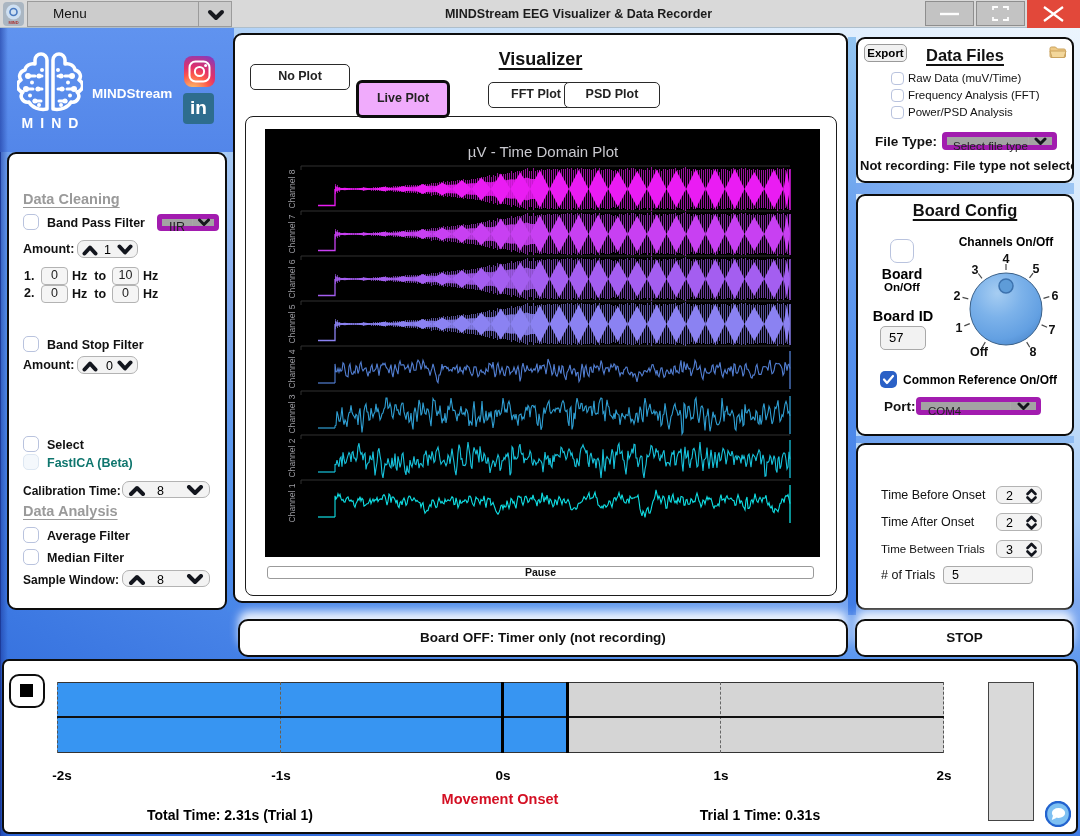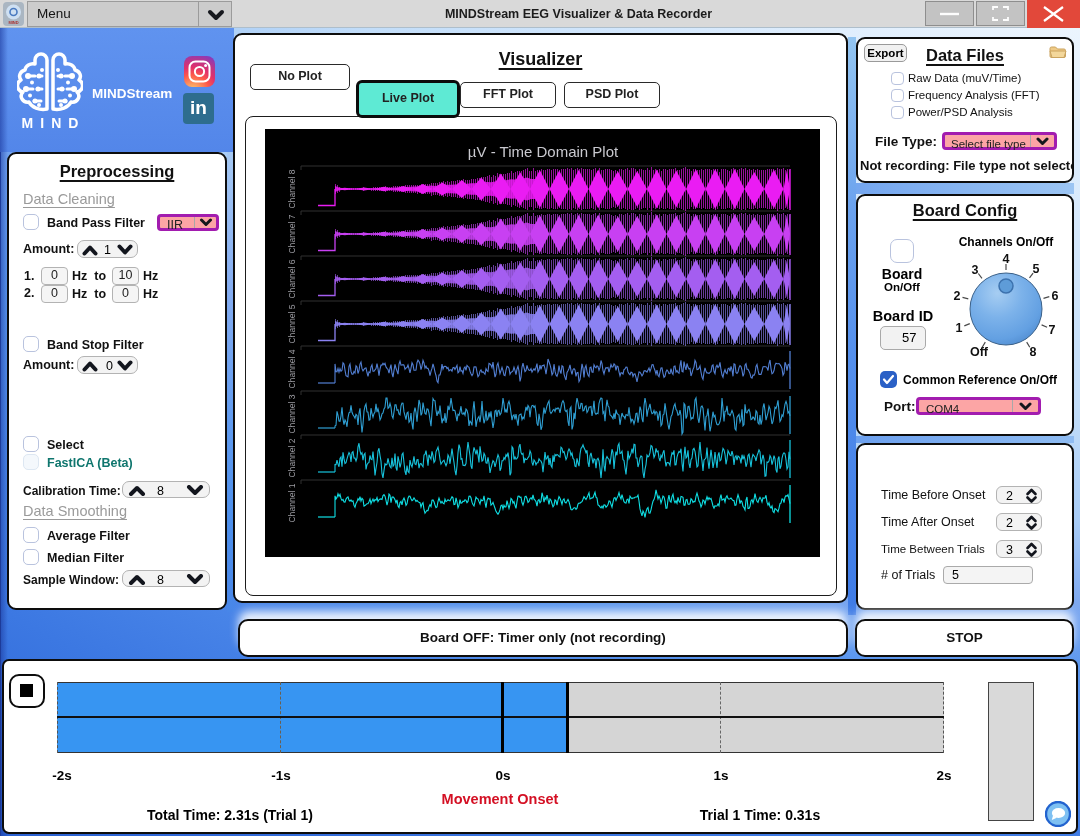--- a/index.html
+++ b/index.html
@@ -1,37 +1,37 @@
 <!DOCTYPE html>
 <html><head><meta charset="utf-8">
 <style>
 *{margin:0;padding:0;box-sizing:border-box;font-family:"Liberation Sans",sans-serif}
 html,body{width:1080px;height:836px;overflow:hidden}
 #app{position:relative;width:1080px;height:836px;background:#fff}
 .abs{position:absolute}
 
 .tbar{left:0;top:0;width:1080px;height:28px;background:#d9d9d9;border-bottom:1px solid #aebecb}
 .appico{left:3px;top:2px;width:21px;height:24px;background:#9aa3ad;border-radius:3px}
-.menubox{left:27px;top:1px;width:172px;height:26px;background:#ccc;border:1px solid #9b9b9b;color:#141414;font-size:13.5px;line-height:24px;padding-left:9px}
+.menubox{left:27px;top:1px;width:172px;height:26px;background:#ccc;border:1px solid #9b9b9b;color:#141414;font-size:13.5px;line-height:24px;padding-left:25px}
 .menuarr{left:198px;top:1px;width:34px;height:26px;background:#ccc;border:1px solid #9b9b9b;border-left:none}
 .wtitle{left:232px;top:0;width:693px;height:28px;text-align:center;line-height:28px;font-size:12.5px;font-weight:bold;color:#1c1c1c}
 .wbtn{top:1px;width:49px;height:25px;background:#c3c3c3;border:1px solid #8e8e8e}
 .wclose{left:1027px;top:0;width:53px;height:28px;background:#e2483a}
 
 .mainbg{left:0;top:28px;width:1080px;height:808px;background:radial-gradient(ellipse 2000px 1150px at 99% -3%,#eef6fe 0%,#d5e8fc 20%,#c2ddf9 35%,#a8ccf6 45%,#7fa9f0 52%,#5b97ef 58%,#4b87e9 66%,#3c78e2 75%,#2f68d8 85%,#2255c6 100%);border-left:1.5px solid #25479f}
 
 .panel{background:#fff;border:2px solid #0d0d0d;border-radius:9px}
 .h1{font-weight:bold;font-size:16.5px;color:#111;text-decoration:underline;text-decoration-thickness:2px;text-underline-offset:3px;text-decoration-skip-ink:none}
-.h2{font-weight:normal;font-size:14.5px;color:#9a9a9a;text-decoration:underline;text-underline-offset:3px;text-decoration-skip-ink:none}
+.h2{font-weight:bold;font-size:14.5px;color:#9a9a9a;text-decoration:underline;text-underline-offset:3px;text-decoration-skip-ink:none}
 .lb{font-weight:bold;font-size:12.5px;color:#111;white-space:nowrap}
 .lbs{font-weight:normal;font-size:12px;color:#111;white-space:nowrap}
 .cb{width:16px;height:16px;border:1.6px solid #b9c3de;border-radius:5px;background:#fff}
 .inp{background:#f5f5f5;border:1px solid #b3b3b3;border-radius:4px;text-align:center;font-size:12.5px;color:#222;line-height:15px}
 .spin{background:#f3f3f3;border:1px solid #b3b3b3;border-radius:7px}
-.dd{background:#fca5a5;border:3px solid #a21caf;border-radius:4px}
+.dd{background:#a3a3a3;border:5px solid #a21caf;border-radius:4px}
 .ddarr{position:absolute;right:0;top:0;bottom:0;border-left:1px solid #a8a8a8;display:flex;align-items:center;justify-content:center}
 .btn{background:#fff;border:2px solid #0d0d0d;border-radius:10px;text-align:center;font-weight:bold;font-size:13.5px;color:#111;box-shadow:0 -9px 10px -1px rgba(255,255,255,.88)}
 .tab{background:#fff;border:1.5px solid #2a2a2a;border-radius:5px;text-align:center;font-size:12.5px;font-weight:bold;color:#222}
 </style></head><body>
 <div id="app">
 <div class="abs mainbg"></div>
 
 <div class="abs tbar"></div>
 <div class="abs appico" style="background:#aab6c2;border-radius:4px"><svg width="21" height="24">
         <circle cx="10.5" cy="10" r="7.5" fill="#cfe0f2"></circle>
@@ -92,21 +92,20 @@
 <div class="abs" style="left:92px;top:86px;color:#fff;font-weight:bold;font-size:13.5px">MINDStream</div>
 <div class="abs" style="left:184px;top:56px;width:31px;height:31px;border-radius:8px;background:radial-gradient(circle at 28% 115%,#fdd374 0%,#fd5949 40%,#e1306c 58%,#c13584 72%,#8a3ab9 92%)">
 <svg width="31" height="31">
         <rect x="5.5" y="5.5" width="20" height="20" rx="6" fill="none" stroke="#fff" stroke-width="2"></rect>
         <circle cx="15.5" cy="15.5" r="4.6" fill="none" stroke="#fff" stroke-width="2"></circle>
         <circle cx="21.6" cy="9.5" r="1.5" fill="#fff"></circle>
       </svg></div>
 <div class="abs" style="left:183px;top:93px;width:31px;height:31px;border-radius:4px;background:#2e6d8e;color:#fff;font-weight:bold;font-size:19px;text-align:center;line-height:29px">in</div>
 
 <div class="abs panel" style="left:7px;top:152px;width:220px;height:458px"></div>
-<div class="abs h1" style="left:7px;top:162px;width:220px;text-align:center">Preprocessing</div>
 <div class="abs h2" style="left:23px;top:191px">Data Cleaning</div>
 <div class="abs cb" style="left:23px;top:214px"></div>
 <div class="abs lb" style="left:47px;top:216px">Band Pass Filter</div>
 <div class="abs dd" style="left:157px;top:214px;width:62px;height:17px">
       <span style="position:absolute;left:7px;top:1px;font-size:12.5px;color:#222">IIR</span>
       <span class="ddarr" style="width:22px">
         <svg width="14" height="9">
           <path d="M2.5 2l4.5 4.5L11.5 2" fill="none" stroke="#14161c" stroke-width="3" stroke-linecap="round" stroke-linejoin="round"></path>
         </svg>
       </span>
@@ -150,41 +149,41 @@
 <div class="abs lb" style="left:23px;top:484px;font-size:12px">Calibration Time:</div>
 <div class="abs spin" style="left:122px;top:481px;width:88px;height:17px">
       <svg style="position:absolute;left:5px;top:3px" width="18" height="11">
         <path d="M3 9l6-6 6 6" fill="none" stroke="#12151d" stroke-width="4" stroke-linecap="round" stroke-linejoin="round"></path>
       </svg>
       <span style="position:absolute;left:34px;top:1.5px;font-size:12.5px">8</span>
       <svg style="position:absolute;right:5px;top:3px" width="18" height="11">
         <path d="M3 2l6 6 6-6" fill="none" stroke="#12151d" stroke-width="4" stroke-linecap="round" stroke-linejoin="round"></path>
       </svg>
     </div>
-<div class="abs h2" style="left:23px;top:503px">Data Smoothing</div>
+<div class="abs h2" style="left:23px;top:503px">Data Analysis</div>
 <div class="abs cb" style="left:23px;top:527px"></div>
 <div class="abs lb" style="left:47px;top:529px">Average Filter</div>
 <div class="abs cb" style="left:23px;top:549px"></div>
 <div class="abs lb" style="left:47px;top:551px">Median Filter</div>
 <div class="abs lb" style="left:23px;top:573px;font-size:12px">Sample Window:</div>
 <div class="abs spin" style="left:122px;top:570px;width:88px;height:17px">
       <svg style="position:absolute;left:5px;top:3px" width="18" height="11">
         <path d="M3 9l6-6 6 6" fill="none" stroke="#12151d" stroke-width="4" stroke-linecap="round" stroke-linejoin="round"></path>
       </svg>
       <span style="position:absolute;left:34px;top:1.5px;font-size:12.5px">8</span>
       <svg style="position:absolute;right:5px;top:3px" width="18" height="11">
         <path d="M3 2l6 6 6-6" fill="none" stroke="#12151d" stroke-width="4" stroke-linecap="round" stroke-linejoin="round"></path>
       </svg>
     </div>
 
 <div class="abs panel" style="left:233px;top:33px;width:615px;height:570px"></div>
 <div class="abs h1" style="left:233px;top:49px;width:615px;text-align:center;font-size:18px">Visualizer</div>
 <div class="abs tab" style="left:250px;top:64px;width:100px;height:26px;line-height:23px">No Plot</div>
-<div class="abs tab" style="left:356px;top:80px;width:104px;height:38px;line-height:31px;border:3px solid #0c0c0c;border-radius:6px;z-index:3;background:#5eead4">Live Plot</div>
-<div class="abs tab" style="left:460px;top:82px;width:96px;height:26px;line-height:23px">FFT Plot</div>
+<div class="abs tab" style="left:356px;top:80px;width:94px;height:38px;line-height:31px;border:3px solid #0c0c0c;border-radius:6px;z-index:3;background:#f0abfc">Live Plot</div>
+<div class="abs tab" style="left:488px;top:82px;width:96px;height:26px;line-height:23px">FFT Plot</div>
 <div class="abs tab" style="left:564px;top:82px;width:96px;height:26px;line-height:23px">PSD Plot</div>
 <div class="abs" style="left:245px;top:116px;width:592px;height:480px;border:1.5px solid #1d1d1d;border-radius:8px;background:#fff;z-index:2"></div>
 <div class="abs" style="left:265px;top:129px;z-index:4;font-size:0"><svg class="plot" width="555" height="428" viewBox="0 0 555 428">
         <rect width="555" height="428" fill="#000"></rect>
         <text x="278" y="28" fill="#c9c9cf" font-size="15" text-anchor="middle" font-family="Liberation Sans, sans-serif">µV - Time Domain Plot</text>
         <path d="M36 37H525" stroke="#303030" stroke-width="1" fill="none"></path>
         <path d="M36 37V41" stroke="#303030" stroke-width="1" fill="none"></path>
         <text x="30" y="60" fill="#9a9aa0" font-size="8.6" text-anchor="middle" transform="rotate(-90 30 60)" font-family="Liberation Sans, sans-serif">Channel 8</text>
         <path d="M36 82H525" stroke="#303030" stroke-width="1" fill="none"></path>
         <path d="M36 82V86" stroke="#303030" stroke-width="1" fill="none"></path>
@@ -233,20 +232,21 @@
         <path d="M53 299H70" stroke="#2f9fd3" stroke-width="1.2" fill="none"></path>
         <polyline points="70,299 70,297.0 71,296.2 72,282.3 73,286.3 74,292.1 75,292.4 76,287.1 77,278.2 78,290.1 79,295.6 80,291.0 81,293.0 82,297.8 83,288.7 84,283.9 85,283.3 86,276.3 87,283.3 88,285.8 89,287.2 90,289.2 91,285.4 92,286.4 93,296.0 94,284.4 95,279.4 96,292.2 97,303.4 98,295.2 99,282.2 100,277.2 101,275.0 102,282.9 103,283.2 104,291.2 105,290.6 106,279.2 107,284.6 108,288.2 109,284.6 110,283.0 111,274.8 112,283.2 113,279.8 114,283.9 115,290.9 116,288.7 117,284.9 118,284.0 119,279.9 120,278.2 121,269.0 122,269.0 123,279.4 124,278.4 125,274.5 126,278.2 127,286.9 128,289.3 129,282.9 130,275.7 131,275.7 132,281.2 133,280.7 134,284.9 135,285.8 136,276.8 137,274.1 138,274.2 139,282.9 140,286.6 141,290.6 142,284.1 143,283.1 144,293.3 145,291.9 146,284.1 147,294.7 148,300.5 149,283.6 150,278.7 151,283.3 152,292.7 153,281.2 154,271.0 155,275.0 156,286.4 157,284.0 158,273.5 159,279.1 160,284.5 161,285.2 162,279.9 163,280.1 164,284.0 165,290.9 166,297.1 167,283.7 168,269.7 169,271.6 170,271.8 171,281.0 172,286.8 173,282.7 174,284.3 175,276.5 176,286.0 177,294.3 178,290.0 179,291.3 180,284.2 181,294.0 182,288.3 183,276.7 184,281.0 185,277.3 186,269.0 187,275.7 188,281.6 189,281.2 190,281.8 191,286.9 192,292.2 193,285.4 194,286.2 195,282.6 196,277.2 197,284.7 198,285.3 199,283.6 200,286.2 201,280.1 202,281.3 203,285.1 204,296.9 205,292.0 206,293.4 207,296.4 208,281.2 209,272.3 210,284.0 211,297.8 212,291.7 213,288.9 214,287.4 215,293.1 216,285.4 217,272.0 218,286.4 219,294.3 220,290.6 221,281.9 222,291.1 223,289.9 224,283.4 225,288.4 226,282.4 227,291.3 228,299.0 229,293.2 230,282.0 231,281.3 232,287.9 233,281.9 234,281.4 235,285.9 236,284.4 237,279.2 238,269.0 239,275.1 240,283.4 241,280.7 242,283.6 243,274.7 244,272.2 245,276.4 246,283.7 247,291.1 248,286.8 249,285.9 250,290.4 251,285.1 252,291.0 253,296.6 254,286.5 255,285.4 256,285.0 257,290.6 258,288.2 259,289.6 260,283.6 261,277.9 262,281.7 263,276.6 264,278.3 265,288.2 266,279.4 267,276.6 268,276.3 269,278.4 270,276.9 271,284.0 272,294.4 273,296.7 274,284.8 275,290.9 276,300.8 277,297.7 278,286.7 279,278.5 280,284.6 281,280.8 282,276.8 283,273.9 284,271.9 285,282.4 286,284.4 287,283.0 288,281.2 289,280.3 290,282.4 291,279.3 292,280.1 293,278.9 294,279.9 295,283.8 296,278.4 297,273.6 298,271.8 299,274.0 300,281.2 301,282.5 302,281.2 303,292.3 304,296.9 305,279.7 306,277.9 307,300.4 308,296.7 309,283.8 310,290.2 311,275.9 312,269.0 313,273.4 314,279.7 315,279.6 316,274.3 317,274.4 318,281.9 319,281.3 320,277.7 321,276.8 322,283.5 323,281.8 324,278.1 325,278.0 326,277.5 327,287.0 328,280.9 329,271.9 330,283.9 331,285.3 332,284.1 333,284.6 334,274.5 335,271.0 336,269.0 337,269.5 338,284.3 339,282.6 340,292.1 341,279.3 342,270.9 343,276.7 344,278.3 345,285.9 346,286.6 347,287.9 348,289.7 349,284.3 350,289.9 351,280.6 352,284.4 353,285.4 354,286.1 355,295.8 356,289.4 357,284.0 358,287.0 359,287.5 360,289.6 361,285.7 362,286.1 363,286.7 364,278.3 365,287.2 366,292.9 367,290.2 368,291.3 369,294.9 370,291.2 371,284.4 372,284.2 373,293.7 374,287.1 375,277.6 376,281.0 377,289.6 378,293.2 379,276.9 380,269.0 381,274.5 382,287.6 383,281.2 384,278.5 385,274.8 386,281.3 387,284.7 388,284.2 389,281.6 390,285.4 391,282.4 392,283.4 393,291.7 394,285.8 395,281.9 396,296.8 397,295.1 398,286.0 399,285.1 400,274.3 401,281.6 402,288.9 403,295.4 404,300.5 405,294.1 406,287.6 407,285.8 408,281.1 409,276.9 410,274.8 411,280.4 412,281.8 413,286.2 414,285.6 415,281.0 416,286.4 417,305.0 418,303.1 419,274.4 420,275.9 421,289.6 422,287.1 423,277.7 424,277.2 425,282.7 426,290.4 427,288.7 428,289.3 429,284.0 430,270.9 431,269.0 432,280.0 433,289.3 434,293.8 435,285.7 436,278.1 437,277.0 438,279.2 439,290.4 440,301.4 441,287.7 442,286.5 443,279.6 444,291.1 445,302.3 446,297.4 447,290.0 448,282.7 449,287.9 450,286.4 451,292.3 452,295.5 453,295.9 454,295.0 455,292.5 456,287.3 457,269.0 458,279.3 459,292.4 460,282.4 461,282.0 462,276.9 463,285.1 464,285.1 465,286.6 466,284.3 467,281.6 468,284.1 469,288.7 470,299.7 471,301.2 472,288.4 473,286.8 474,285.5 475,293.2 476,290.7 477,280.4 478,296.8 479,295.5 480,275.4 481,283.4 482,284.0 483,281.6 484,280.4 485,283.6 486,290.6 487,290.0 488,288.0 489,289.0 490,291.5 491,281.7 492,283.1 493,293.9 494,295.1 495,286.1 496,295.5 497,291.3 498,278.7 499,274.5 500,281.9 501,291.2 502,287.4 503,283.6 504,277.3 505,279.8 506,287.8 507,295.0 508,292.4 509,286.0 510,278.3 511,279.4 512,276.4 513,271.3 514,282.5 515,292.4 516,290.6 517,285.9 518,287.3 519,281.1 520,275.1 521,272.4 522,275.7 523,284.0 524,282.6 525,286.8" stroke="#2f9fd3" stroke-width="1.1" fill="none"></polyline>
         <path d="M525 267V305" stroke="#2f9fd3" stroke-width="1.3" fill="none"></path>
         <path d="M53 343H70" stroke="#17c3dc" stroke-width="1.2" fill="none"></path>
         <polyline points="70,343 70,335.6 71,335.6 72,331.2 73,335.2 74,337.7 75,329.5 76,328.1 77,337.7 78,323.3 79,329.7 80,334.6 81,333.8 82,329.8 83,326.4 84,323.6 85,325.5 86,333.0 87,323.6 88,322.6 89,329.0 90,329.1 91,332.0 92,328.8 93,317.9 94,314.2 95,321.8 96,325.2 97,323.8 98,331.2 99,325.7 100,324.3 101,340.4 102,335.6 103,334.1 104,333.5 105,326.5 106,330.1 107,330.7 108,322.6 109,332.9 110,346.4 111,339.3 112,333.5 113,322.1 114,319.3 115,326.5 116,332.1 117,344.7 118,348.9 119,341.4 120,334.8 121,335.9 122,335.1 123,329.4 124,334.1 125,337.5 126,338.8 127,328.9 128,337.2 129,335.7 130,324.5 131,338.7 132,341.5 133,327.3 134,332.0 135,338.3 136,334.5 137,325.4 138,324.0 139,333.8 140,342.5 141,345.9 142,336.5 143,342.5 144,343.6 145,331.0 146,335.7 147,337.9 148,333.1 149,327.4 150,335.0 151,335.6 152,330.8 153,330.6 154,339.1 155,335.0 156,334.5 157,336.3 158,337.7 159,326.1 160,325.4 161,321.7 162,328.1 163,336.8 164,325.7 165,328.0 166,330.1 167,322.3 168,326.7 169,333.4 170,331.7 171,322.8 172,320.6 173,318.2 174,323.2 175,330.5 176,335.0 177,333.5 178,332.2 179,331.3 180,334.3 181,336.7 182,334.0 183,326.0 184,328.2 185,334.8 186,327.4 187,319.6 188,327.1 189,333.3 190,341.4 191,346.1 192,337.1 193,323.7 194,315.6 195,319.2 196,330.1 197,329.7 198,336.2 199,336.4 200,336.6 201,334.5 202,322.1 203,313.0 204,320.0 205,326.6 206,336.9 207,339.7 208,324.5 209,318.3 210,321.7 211,325.3 212,320.7 213,326.2 214,333.4 215,317.2 216,324.9 217,332.1 218,331.2 219,324.3 220,326.4 221,333.8 222,334.2 223,328.4 224,334.0 225,344.0 226,339.0 227,335.2 228,331.6 229,332.9 230,337.8 231,334.1 232,329.7 233,325.8 234,328.4 235,341.7 236,339.3 237,331.8 238,331.8 239,328.6 240,330.2 241,325.7 242,327.4 243,323.7 244,330.2 245,346.3 246,343.6 247,317.7 248,319.2 249,330.5 250,327.9 251,330.2 252,329.3 253,327.5 254,317.9 255,315.1 256,323.6 257,325.3 258,324.4 259,334.1 260,329.5 261,330.7 262,330.4 263,328.6 264,327.4 265,321.9 266,324.4 267,333.4 268,336.5 269,331.0 270,332.4 271,335.7 272,333.8 273,333.7 274,329.8 275,331.3 276,332.2 277,334.5 278,343.1 279,333.7 280,323.0 281,330.2 282,329.0 283,326.4 284,336.0 285,329.0 286,336.5 287,338.4 288,326.4 289,332.9 290,325.5 291,326.6 292,325.5 293,326.1 294,327.4 295,328.1 296,318.2 297,319.2 298,323.5 299,322.5 300,326.3 301,330.5 302,328.4 303,322.3 304,320.0 305,321.8 306,326.3 307,324.1 308,329.4 309,330.5 310,337.2 311,337.6 312,329.3 313,333.8 314,337.2 315,325.1 316,319.4 317,318.1 318,315.8 319,318.8 320,320.8 321,323.7 322,321.3 323,333.3 324,337.9 325,326.9 326,323.8 327,329.0 328,334.4 329,329.8 330,330.5 331,339.3 332,330.5 333,329.4 334,332.0 335,339.1 336,349.0 337,338.4 338,320.2 339,336.4 340,342.4 341,329.8 342,327.5 343,329.5 344,330.3 345,335.4 346,327.8 347,320.2 348,323.7 349,339.9 350,329.0 351,322.6 352,326.3 353,316.6 354,314.5 355,324.5 356,324.0 357,322.2 358,330.6 359,331.5 360,338.9 361,345.4 362,335.2 363,321.8 364,329.6 365,327.3 366,324.3 367,319.5 368,324.5 369,315.3 370,315.7 371,329.0 372,329.0 373,338.0 374,334.3 375,329.0 376,326.9 377,327.7 378,343.3 379,349.0 380,340.4 381,335.6 382,326.2 383,327.8 384,326.9 385,323.7 386,316.5 387,317.3 388,322.3 389,328.4 390,326.0 391,319.4 392,322.9 393,322.1 394,328.9 395,332.1 396,326.3 397,328.4 398,323.6 399,321.2 400,330.5 401,337.3 402,333.5 403,333.5 404,334.2 405,336.3 406,328.5 407,323.8 408,325.0 409,321.4 410,335.9 411,335.7 412,328.2 413,324.7 414,322.4 415,323.4 416,319.7 417,334.0 418,342.5 419,327.6 420,317.7 421,329.0 422,327.7 423,321.4 424,334.3 425,338.9 426,330.8 427,329.1 428,320.6 429,319.4 430,322.3 431,329.2 432,338.0 433,336.8 434,323.4 435,313.0 436,325.2 437,332.0 438,341.9 439,331.1 440,330.0 441,328.7 442,318.6 443,331.5 444,339.8 445,330.1 446,320.8 447,328.7 448,339.0 449,333.7 450,323.1 451,331.7 452,338.8 453,326.5 454,323.3 455,331.8 456,330.8 457,324.5 458,319.4 459,320.9 460,325.3 461,335.3 462,330.1 463,321.7 464,323.7 465,326.2 466,326.7 467,322.2 468,326.2 469,336.0 470,328.1 471,326.7 472,331.2 473,327.0 474,327.8 475,329.5 476,334.4 477,325.7 478,330.4 479,326.9 480,330.4 481,337.8 482,334.3 483,326.5 484,325.1 485,331.4 486,338.1 487,329.2 488,325.4 489,326.8 490,328.3 491,332.0 492,326.8 493,324.0 494,320.9 495,322.8 496,335.3 497,330.3 498,325.9 499,330.5 500,347.3 501,346.9 502,333.0 503,333.4 504,332.0 505,326.7 506,328.6 507,335.7 508,331.8 509,326.6 510,329.8 511,340.7 512,343.5 513,329.9 514,327.5 515,339.7 516,337.0 517,329.4 518,325.2 519,323.8 520,324.7 521,330.9 522,340.0 523,337.8 524,322.9 525,330.2" stroke="#17c3dc" stroke-width="1.1" fill="none"></polyline>
         <path d="M525 311V349" stroke="#17c3dc" stroke-width="1.3" fill="none"></path>
         <path d="M53 388H70" stroke="#0fdfe4" stroke-width="1.2" fill="none"></path>
         <polyline points="70,388 70,366.8 71,369.9 72,368.4 73,364.8 74,367.4 75,365.4 76,369.4 77,371.3 78,370.4 79,373.0 80,373.1 81,370.1 82,368.6 83,367.9 84,371.1 85,372.1 86,371.0 87,372.5 88,371.8 89,376.4 90,378.2 91,374.4 92,372.8 93,369.8 94,371.2 95,367.6 96,372.0 97,369.4 98,370.6 99,377.1 100,376.6 101,375.6 102,374.7 103,374.7 104,372.7 105,370.0 106,374.6 107,372.0 108,370.0 109,372.6 110,370.5 111,371.2 112,368.5 113,372.5 114,370.8 115,370.1 116,369.9 117,370.4 118,366.6 119,365.6 120,367.1 121,371.3 122,376.2 123,372.2 124,365.1 125,366.3 126,373.7 127,368.2 128,367.9 129,368.9 130,370.8 131,373.8 132,370.9 133,377.0 134,378.5 135,373.6 136,372.4 137,375.9 138,370.9 139,369.1 140,371.7 141,376.4 142,374.9 143,369.2 144,367.1 145,367.3 146,369.7 147,371.6 148,370.8 149,368.8 150,370.5 151,372.6 152,371.4 153,372.6 154,373.3 155,373.7 156,378.2 157,375.0 158,373.6 159,380.5 160,384.2 161,382.8 162,381.4 163,381.6 164,377.8 165,375.7 166,377.6 167,371.3 168,371.0 169,372.8 170,376.0 171,378.7 172,378.0 173,372.4 174,369.0 175,372.0 176,374.0 177,372.3 178,374.2 179,374.8 180,370.1 181,372.6 182,371.9 183,370.8 184,371.5 185,371.8 186,369.8 187,367.8 188,368.8 189,375.5 190,375.3 191,368.9 192,372.9 193,378.8 194,376.2 195,370.6 196,374.2 197,373.9 198,372.2 199,372.6 200,370.8 201,371.4 202,373.6 203,372.4 204,367.2 205,367.1 206,368.8 207,373.2 208,375.5 209,377.0 210,372.7 211,368.1 212,369.6 213,369.9 214,372.6 215,375.0 216,370.6 217,371.9 218,371.4 219,366.8 220,373.5 221,378.7 222,371.6 223,369.1 224,370.0 225,369.7 226,376.2 227,375.2 228,373.4 229,376.4 230,379.3 231,382.3 232,383.9 233,385.3 234,383.6 235,380.7 236,376.6 237,376.1 238,380.0 239,376.3 240,378.2 241,377.9 242,371.6 243,375.7 244,379.4 245,375.6 246,369.4 247,370.5 248,374.1 249,372.5 250,376.3 251,379.3 252,372.4 253,367.2 254,367.1 255,368.4 256,368.2 257,373.5 258,376.1 259,372.8 260,367.7 261,367.3 262,369.5 263,373.4 264,372.5 265,369.5 266,368.7 267,370.3 268,365.8 269,370.2 270,371.0 271,372.8 272,377.1 273,371.5 274,370.5 275,373.8 276,372.3 277,363.7 278,367.5 279,373.2 280,368.5 281,370.4 282,366.1 283,370.5 284,375.3 285,370.0 286,371.2 287,374.6 288,377.8 289,376.2 290,370.9 291,371.9 292,376.2 293,371.1 294,367.6 295,369.3 296,372.0 297,375.3 298,370.9 299,369.8 300,373.3 301,373.9 302,372.3 303,370.4 304,372.7 305,376.5 306,380.5 307,380.8 308,379.9 309,378.8 310,378.8 311,380.4 312,379.2 313,375.0 314,374.0 315,374.2 316,373.3 317,372.7 318,370.3 319,367.6 320,369.1 321,370.4 322,368.5 323,366.2 324,363.7 325,369.9 326,369.5 327,368.9 328,368.8 329,366.0 330,363.2 331,368.2 332,369.1 333,375.9 334,376.4 335,378.0 336,378.8 337,377.1 338,379.1 339,375.9 340,376.0 341,378.3 342,377.2 343,375.6 344,372.0 345,372.3 346,375.3 347,378.1 348,373.2 349,369.1 350,368.6 351,371.4 352,368.9 353,366.9 354,363.6 355,367.6 356,369.9 357,365.6 358,369.3 359,372.7 360,373.7 361,374.1 362,370.6 363,370.0 364,374.5 365,367.2 366,368.6 367,369.7 368,368.8 369,369.2 370,368.2 371,368.0 372,368.0 373,366.2 374,372.0 375,379.9 376,383.7 377,386.9 378,382.0 379,384.0 380,388.5 381,382.9 382,379.8 383,378.6 384,384.0 385,384.2 386,380.8 387,376.1 388,372.3 389,370.6 390,367.1 391,360.8 392,365.4 393,370.0 394,367.0 395,369.4 396,374.0 397,370.8 398,367.0 399,368.0 400,372.4 401,379.3 402,379.1 403,370.6 404,366.1 405,372.2 406,373.1 407,367.6 408,365.3 409,371.4 410,373.8 411,371.8 412,374.3 413,368.4 414,372.3 415,373.4 416,367.4 417,367.8 418,368.3 419,376.1 420,376.1 421,370.9 422,370.5 423,375.1 424,375.4 425,374.7 426,369.7 427,370.8 428,373.4 429,372.4 430,372.6 431,367.4 432,364.2 433,367.7 434,372.0 435,373.8 436,378.0 437,375.6 438,371.0 439,371.9 440,375.0 441,370.8 442,367.8 443,370.7 444,368.6 445,370.2 446,369.5 447,372.9 448,377.0 449,379.1 450,376.7 451,377.2 452,376.9 453,374.9 454,376.8 455,369.4 456,365.7 457,371.1 458,370.6 459,369.8 460,373.0 461,368.5 462,366.7 463,369.4 464,370.1 465,369.8 466,369.1 467,370.3 468,371.4 469,371.6 470,376.3 471,376.0 472,369.5 473,365.8 474,369.0 475,374.6 476,371.6 477,373.0 478,377.2 479,378.6 480,380.9 481,371.1 482,368.0 483,379.4 484,379.4 485,377.5 486,372.0 487,370.7 488,374.0 489,370.3 490,364.7 491,369.3 492,372.3 493,373.4 494,370.2 495,368.3 496,370.1 497,373.1 498,368.8 499,369.2 500,369.1 501,366.3 502,373.2 503,376.1 504,373.8 505,377.7 506,378.9 507,377.0 508,382.6 509,383.7 510,379.5 511,380.1 512,381.3 513,382.7 514,379.2 515,374.6 516,374.1 517,369.9 518,370.1 519,373.7 520,368.3 521,366.5 522,367.3 523,365.7 524,370.0 525,374.7" stroke="#0fdfe4" stroke-width="1.1" fill="none"></polyline>
         <path d="M525 356V394" stroke="#0fdfe4" stroke-width="1.3" fill="none"></path>
       </svg></div>
+<div class="abs" style="left:267px;top:566px;width:547px;height:13px;border:1px solid #9b9b9b;border-radius:3px;background:#fff;z-index:4;text-align:center;font-size:10.5px;font-weight:bold;line-height:11px;color:#111">Pause</div>
 
 <div class="abs panel" style="left:856px;top:37px;width:218px;height:146px"></div>
 <div class="abs h1" style="left:856px;top:46px;width:218px;text-align:center">Data Files</div>
 <div class="abs" style="left:864px;top:44px;width:43px;height:18px;background:#f1f1f1;border:1px solid #9a9a9a;border-radius:5px;text-align:center;font-size:11.5px;font-weight:bold;line-height:16px">Export</div>
 <div class="abs" style="left:1049px;top:45px"><svg width="18" height="14">
         <path d="M1 3.5a1.5 1.5 0 011.5-1.5h4l2 2h6.5a1.5 1.5 0 011.5 1.5V11a1.5 1.5 0 01-1.5 1.5h-13A1.5 1.5 0 011 11z" fill="#efca86" stroke="#caa35f" stroke-width="1"></path>
         <path d="M1 6h16l-2 6.5H3z" fill="#f3d79b" stroke="#caa35f" stroke-width="1"></path>
       </svg></div>
 <div class="abs cb" style="left:891px;top:72px;width:13px;height:13px;border-radius:4px"></div>
 <div class="abs lbs" style="left:908px;top:72px;font-size:11.5px">Raw Data (muV/Time)</div>
@@ -287,21 +287,21 @@
         <text x="90" y="26" text-anchor="middle" font-size="12.5" font-weight="bold" fill="#111" font-family="Liberation Sans, sans-serif">5</text>
         <text x="109" y="53" text-anchor="middle" font-size="12.5" font-weight="bold" fill="#111" font-family="Liberation Sans, sans-serif">6</text>
         <text x="106" y="87" text-anchor="middle" font-size="12.5" font-weight="bold" fill="#111" font-family="Liberation Sans, sans-serif">7</text>
         <text x="87" y="109" text-anchor="middle" font-size="12.5" font-weight="bold" fill="#111" font-family="Liberation Sans, sans-serif">8</text>
         <text x="33" y="109" text-anchor="middle" font-size="12.5" font-weight="bold" fill="#111" font-family="Liberation Sans, sans-serif">Off</text>
         <text x="13" y="85" text-anchor="middle" font-size="12.5" font-weight="bold" fill="#111" font-family="Liberation Sans, sans-serif">1</text>
         <text x="11" y="53" text-anchor="middle" font-size="12.5" font-weight="bold" fill="#111" font-family="Liberation Sans, sans-serif">2</text>
         <text x="29" y="27" text-anchor="middle" font-size="12.5" font-weight="bold" fill="#111" font-family="Liberation Sans, sans-serif">3</text>
       </svg></div>
 <div class="abs" style="left:866px;top:308px;width:74px;text-align:center;font-weight:bold;font-size:14.5px;white-space:nowrap">Board ID</div>
-<div class="abs" style="left:880px;top:326px;width:46px;height:24px;background:#f2f2f2;border:1px solid #a9a9a9;border-radius:5px;font-size:13px;line-height:22px;padding-left:21px">57</div>
+<div class="abs" style="left:880px;top:326px;width:46px;height:24px;background:#f2f2f2;border:1px solid #a9a9a9;border-radius:5px;font-size:13px;line-height:22px;padding-left:8px">57</div>
 <div class="abs" style="left:880px;top:371px;width:17px;height:17px;background:#2a60c6;border-radius:5px"><svg width="17" height="17">
         <path d="M4 8.5l3 3.5 6-7" fill="none" stroke="#fff" stroke-width="2.2" stroke-linecap="round" stroke-linejoin="round"></path>
       </svg></div>
 <div class="abs" style="left:903px;top:373px;font-weight:bold;font-size:12px;white-space:nowrap">Common Reference On/Off</div>
 <div class="abs lb" style="left:884px;top:399px;font-size:13.5px">Port:</div>
 <div class="abs dd" style="left:916px;top:397px;width:125px;height:18px">
       <span style="position:absolute;left:7px;top:2.5px;font-size:11.5px;color:#222">COM4</span>
       <span class="ddarr" style="width:26px">
         <svg width="15" height="9">
           <path d="M3 2l4.5 4.5L12 2" fill="none" stroke="#14161c" stroke-width="3" stroke-linecap="round" stroke-linejoin="round"></path>

